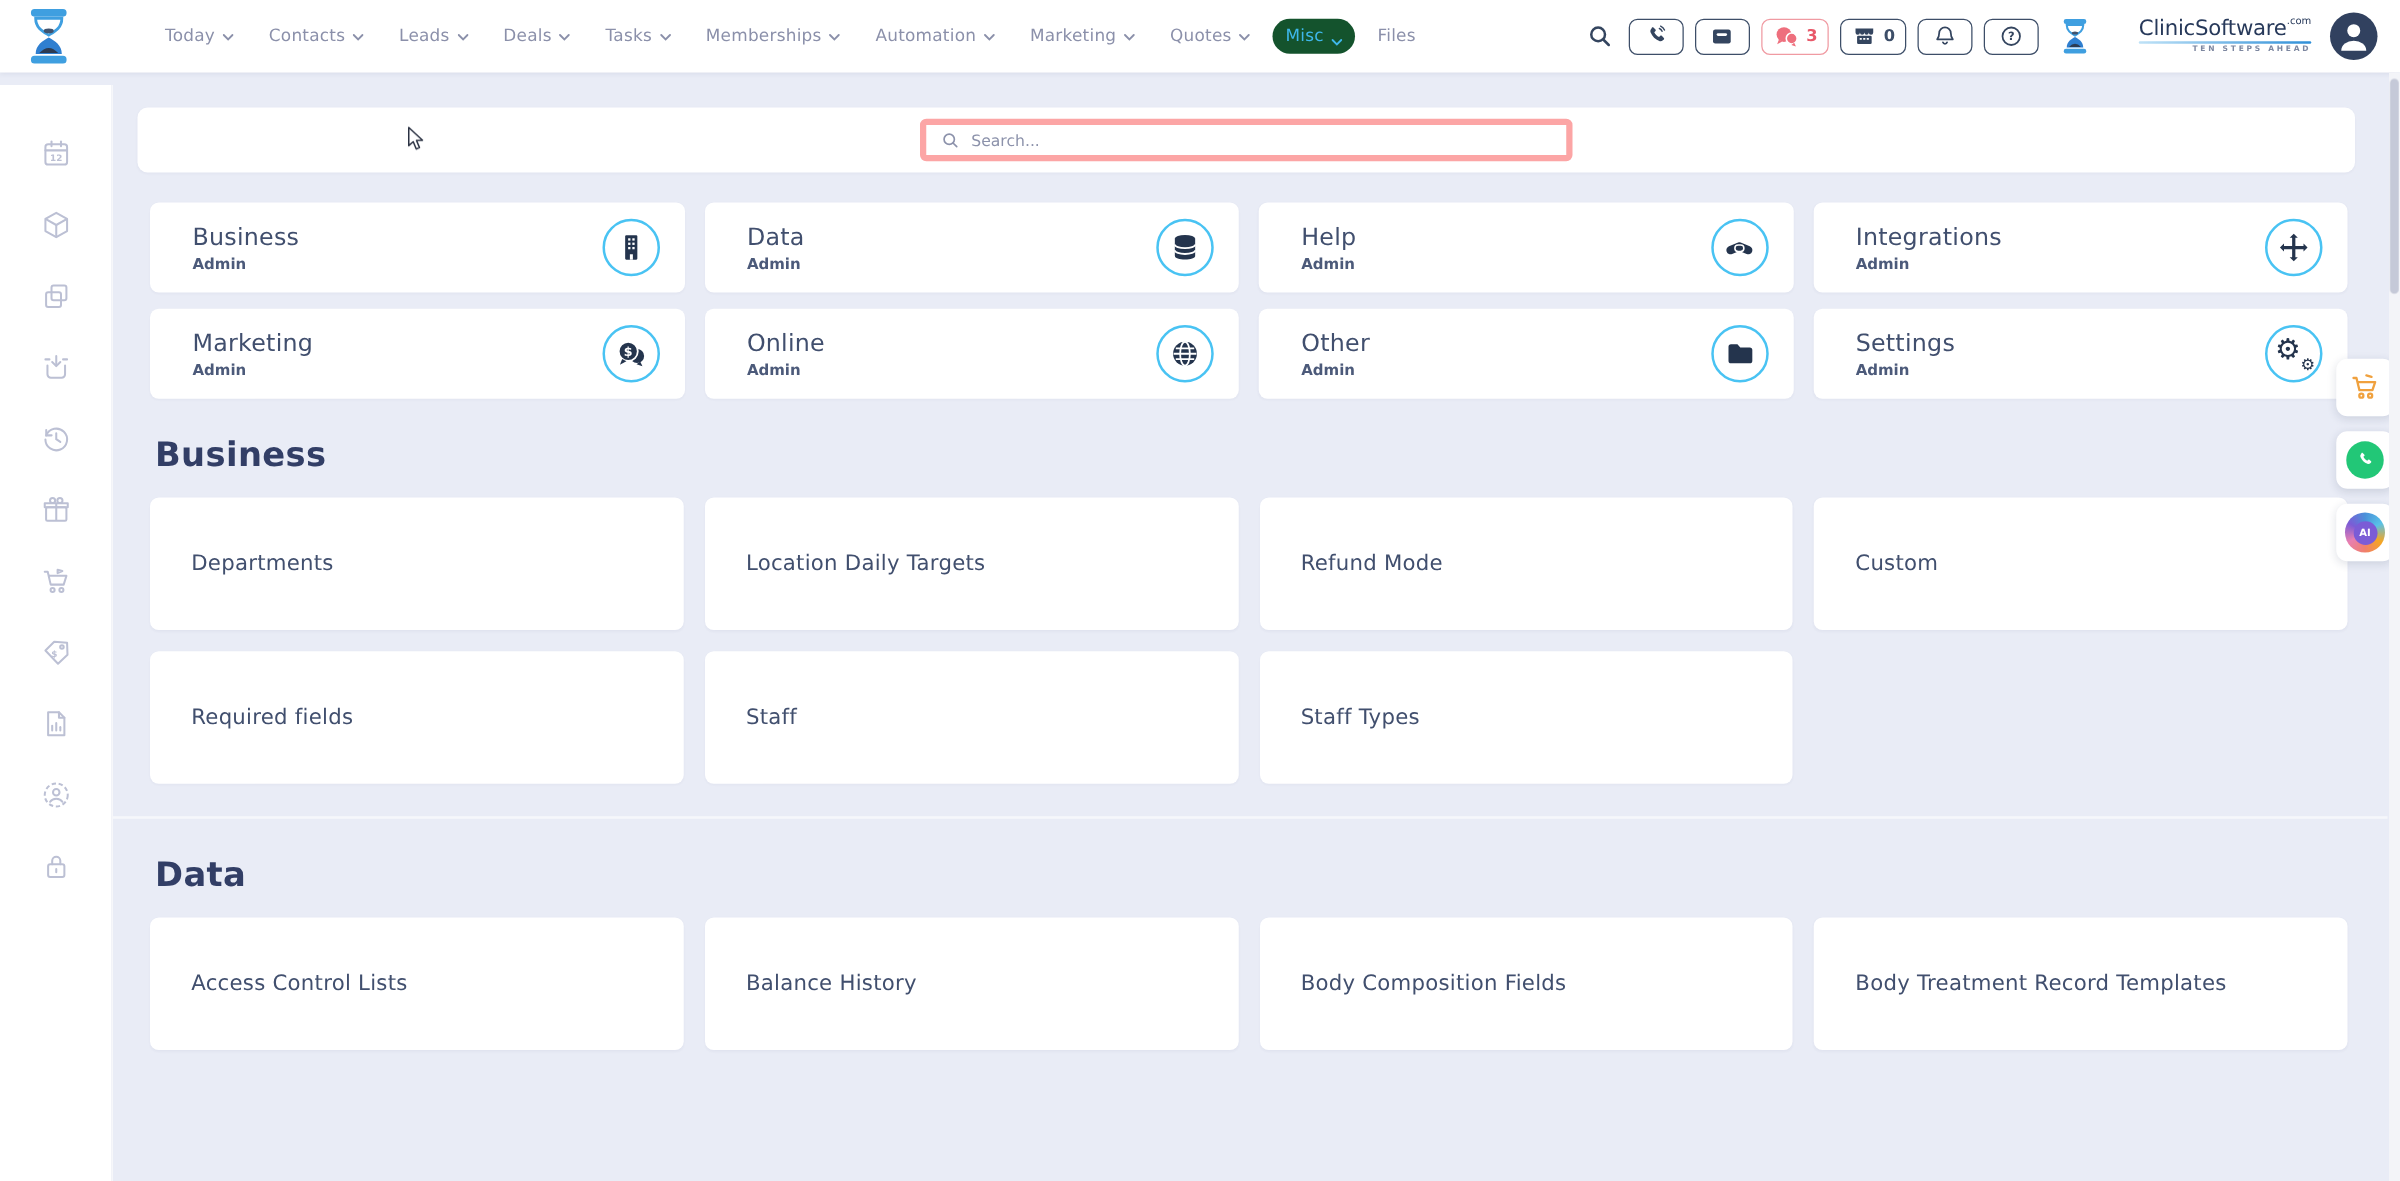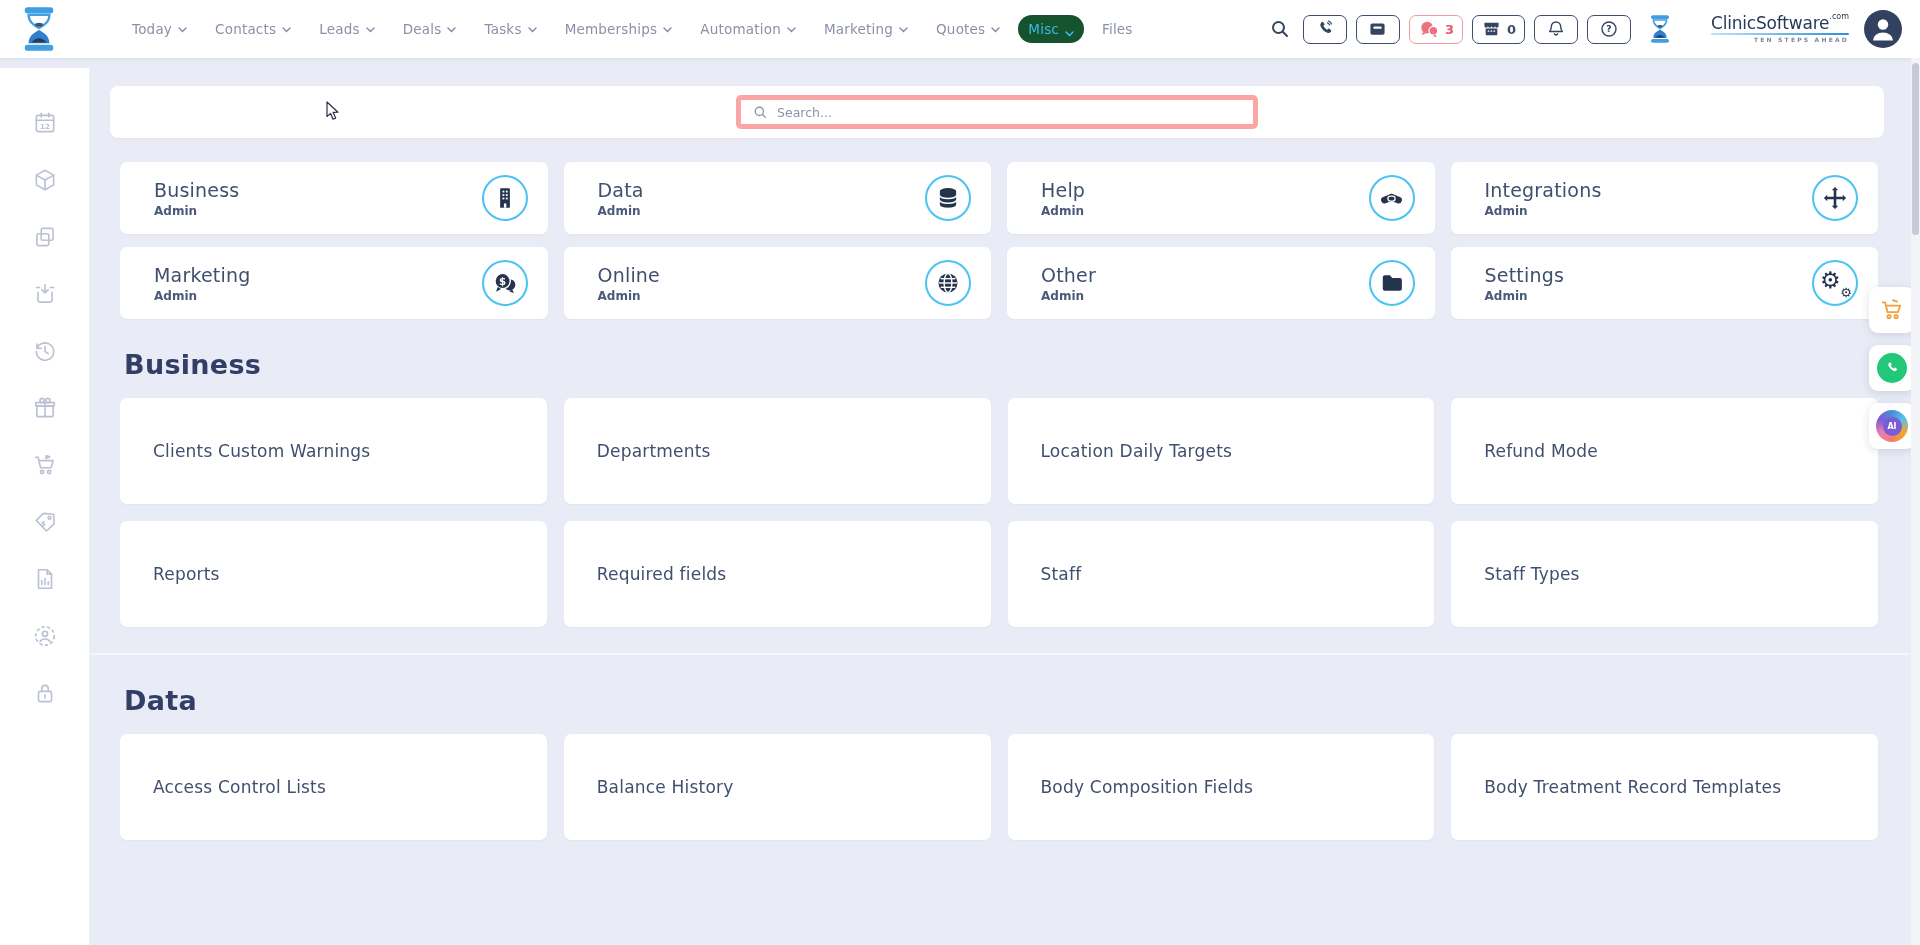--- a/index.html
+++ b/index.html
@@ -499,33 +499,30 @@
             <span class="gear-small">⚙</span>
           </div>
       </div>
     </div>
   </div>
 
   <section class="section">
     <h2 class="section-heading">Business</h2>
     <div class="item-grid">
       <div class="item-card">
-          <span>Clients Custom Warnings</span>
-        </div>
-      <div class="item-card">
           <span>Departments</span>
         </div>
       <div class="item-card">
           <span>Location Daily Targets</span>
         </div>
       <div class="item-card">
           <span>Refund Mode</span>
         </div>
       <div class="item-card">
-          <span>Reports</span>
+          <span>Custom</span>
         </div>
       <div class="item-card">
           <span>Required fields</span>
         </div>
       <div class="item-card">
           <span>Staff</span>
         </div>
       <div class="item-card">
           <span>Staff Types</span>
         </div>

